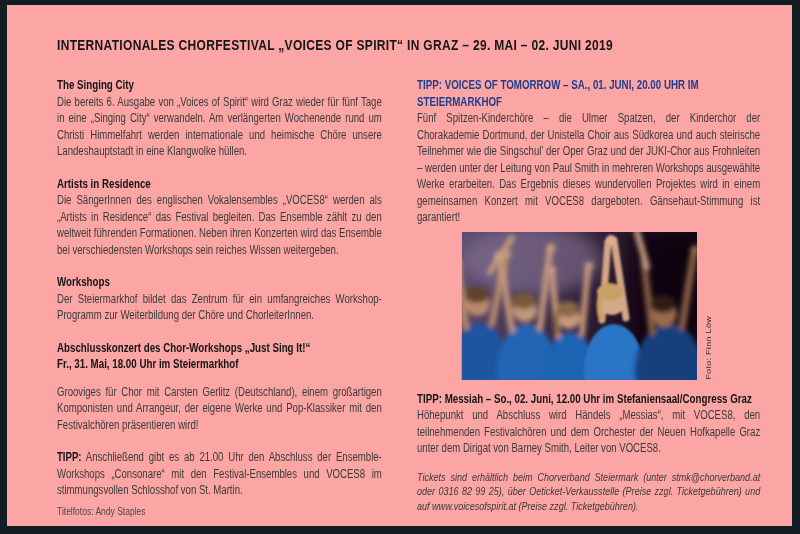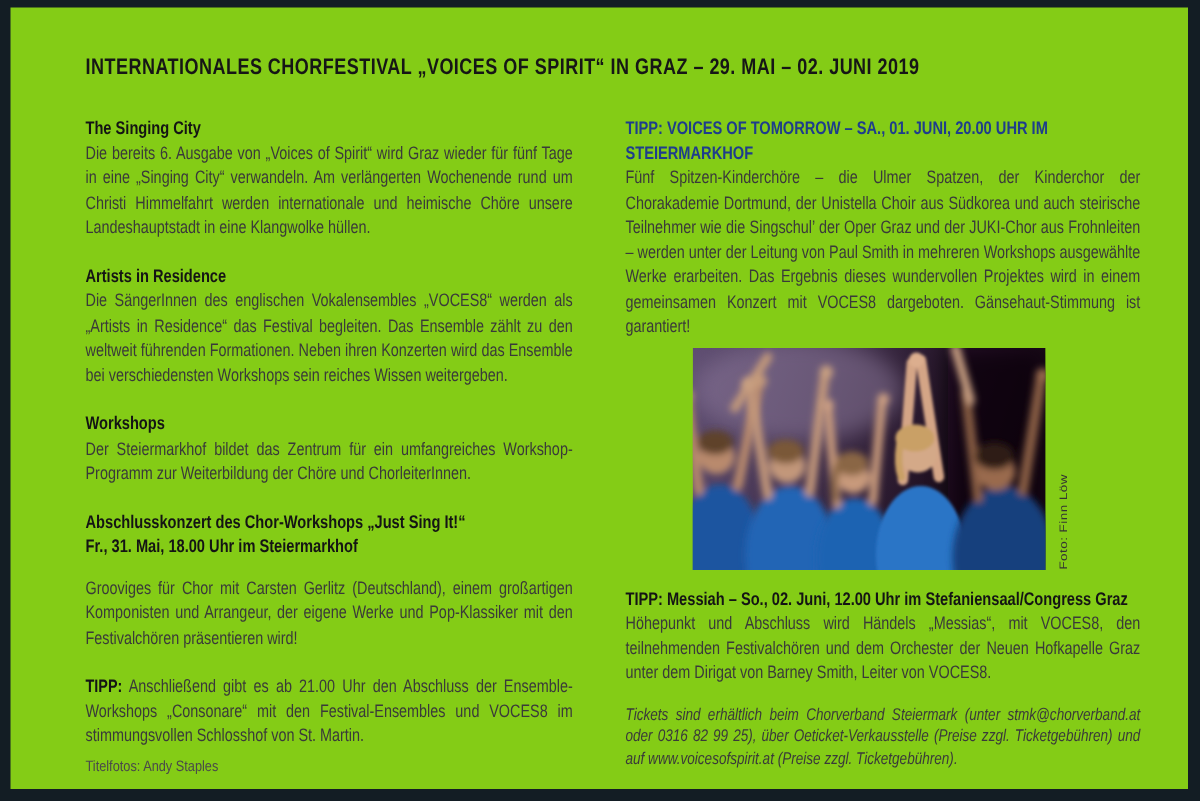--- a/index.html
+++ b/index.html
@@ -10,21 +10,21 @@
   }
   .frame {
     width: 800px; height: 534px;
     box-sizing: border-box;
     background: #131d24;
     padding: 5px 8px 8px 7px;
   }
   .page {
     position: relative;
     width: 100%; height: 100%;
-    background: #84cc16;
+    background: #fca5a5;
     overflow: hidden;
   }
   .title {
     position: absolute; left: 50px; top: 31px;
     width: 900px;
     transform: scaleX(0.8); transform-origin: 0 0;
     font-size: 15px; font-weight: bold; letter-spacing: 0.4px;
     color: #161616;
     white-space: nowrap;
   }

